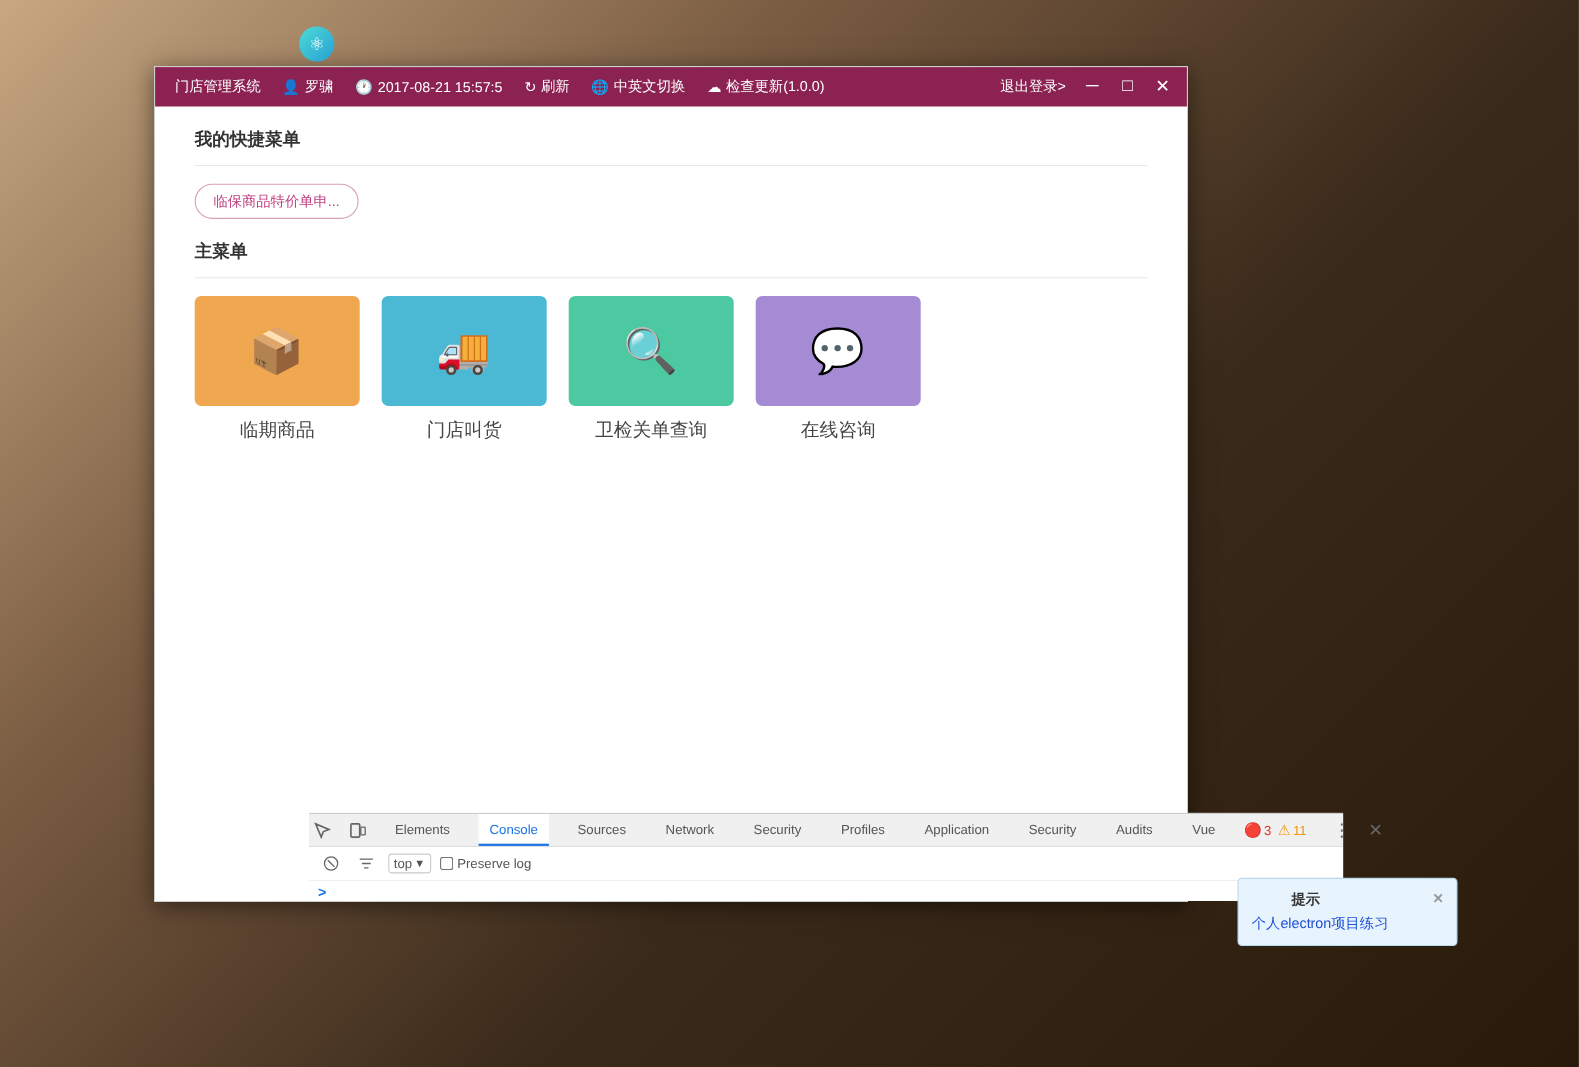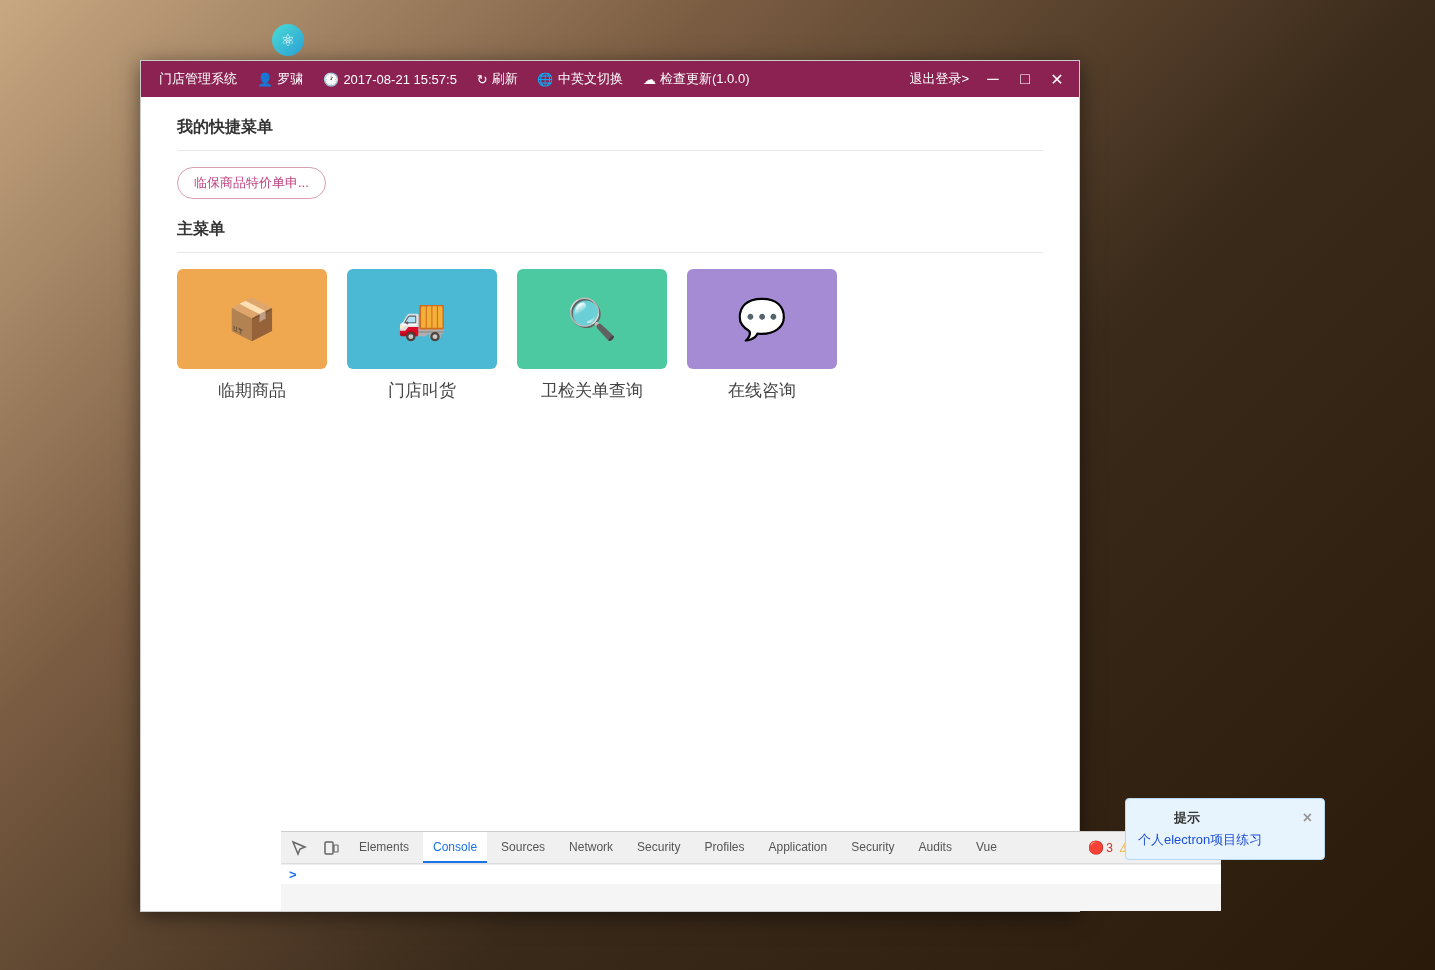--- a/index.html
+++ b/index.html
@@ -19,21 +19,21 @@
       background: linear-gradient(135deg, #c8a882 0%, #7a5c42 30%, #3a2a1a 60%, #2a1a0a 100%);
       z-index: 0;
     }
 
     
     .app-window {
       position: absolute;
       top: 60px;
       left: 140px;
       width: 940px;
-      height: 852px;
+      height: 760px;
       background: #fff;
       border: 1px solid #ccc;
       box-shadow: 0 4px 20px rgba(0,0,0,0.5);
       z-index: 10;
       display: flex;
       flex-direction: column;
     }
 
     
     .title-bar {
@@ -158,21 +158,21 @@
       flex-direction: column;
     }
 
     .devtools-tabs {
       display: flex;
       align-items: center;
       background: #f0f0f0;
       border-bottom: 1px solid #ddd;
       height: 32px;
       padding: 0 4px;
-      gap: 4px;
+      gap: 16px;
     }
 
     .devtools-icon-btn {
       width: 28px;
       height: 28px;
       display: flex;
       align-items: center;
       justify-content: center;
       cursor: pointer;
       color: #666;
@@ -499,20 +499,45 @@
         <div class="badge-warning">
           <span style="font-size:13px;">⚠</span>
           <span>11</span>
         </div>
       </div>
 
       <div class="devtools-more">⋮</div>
       <div class="devtools-close-btn">✕</div>
     </div>
 
+    <div class="console-bar">
+
+      <div class="console-icon-btn" title="Clear console">
+        <svg width="14" height="14" viewBox="0 0 14 14">
+          <circle cx="7" cy="7" r="6" stroke="#666" stroke-width="1.2" fill="none"></circle>
+          <line x1="4" y1="4" x2="10" y2="10" stroke="#666" stroke-width="1.2"></line>
+        </svg>
+      </div>
+
+      <div class="console-icon-btn" title="Filter">
+        <svg width="14" height="14" viewBox="0 0 14 14">
+          <path d="M1 3h12M3 7h8M5 11h4" stroke="#666" stroke-width="1.2"></path>
+        </svg>
+      </div>
+
+      <div class="top-select">
+        <span>top</span>
+        <span style="font-size:10px;">▼</span>
+      </div>
+
+      <div class="preserve-check">
+        <input type="checkbox" style="width: 12px; height: 12px;">
+        <span>Preserve log</span>
+      </div>
+    </div>
 
     <div class="console-input-row">
       <span style="color:#1a73e8; font-weight:bold;">&gt;</span>
     </div>
   </div>
 </div>
 
 <div class="tooltip-box">
   <div class="tooltip-title">
     <span>提示</span>

